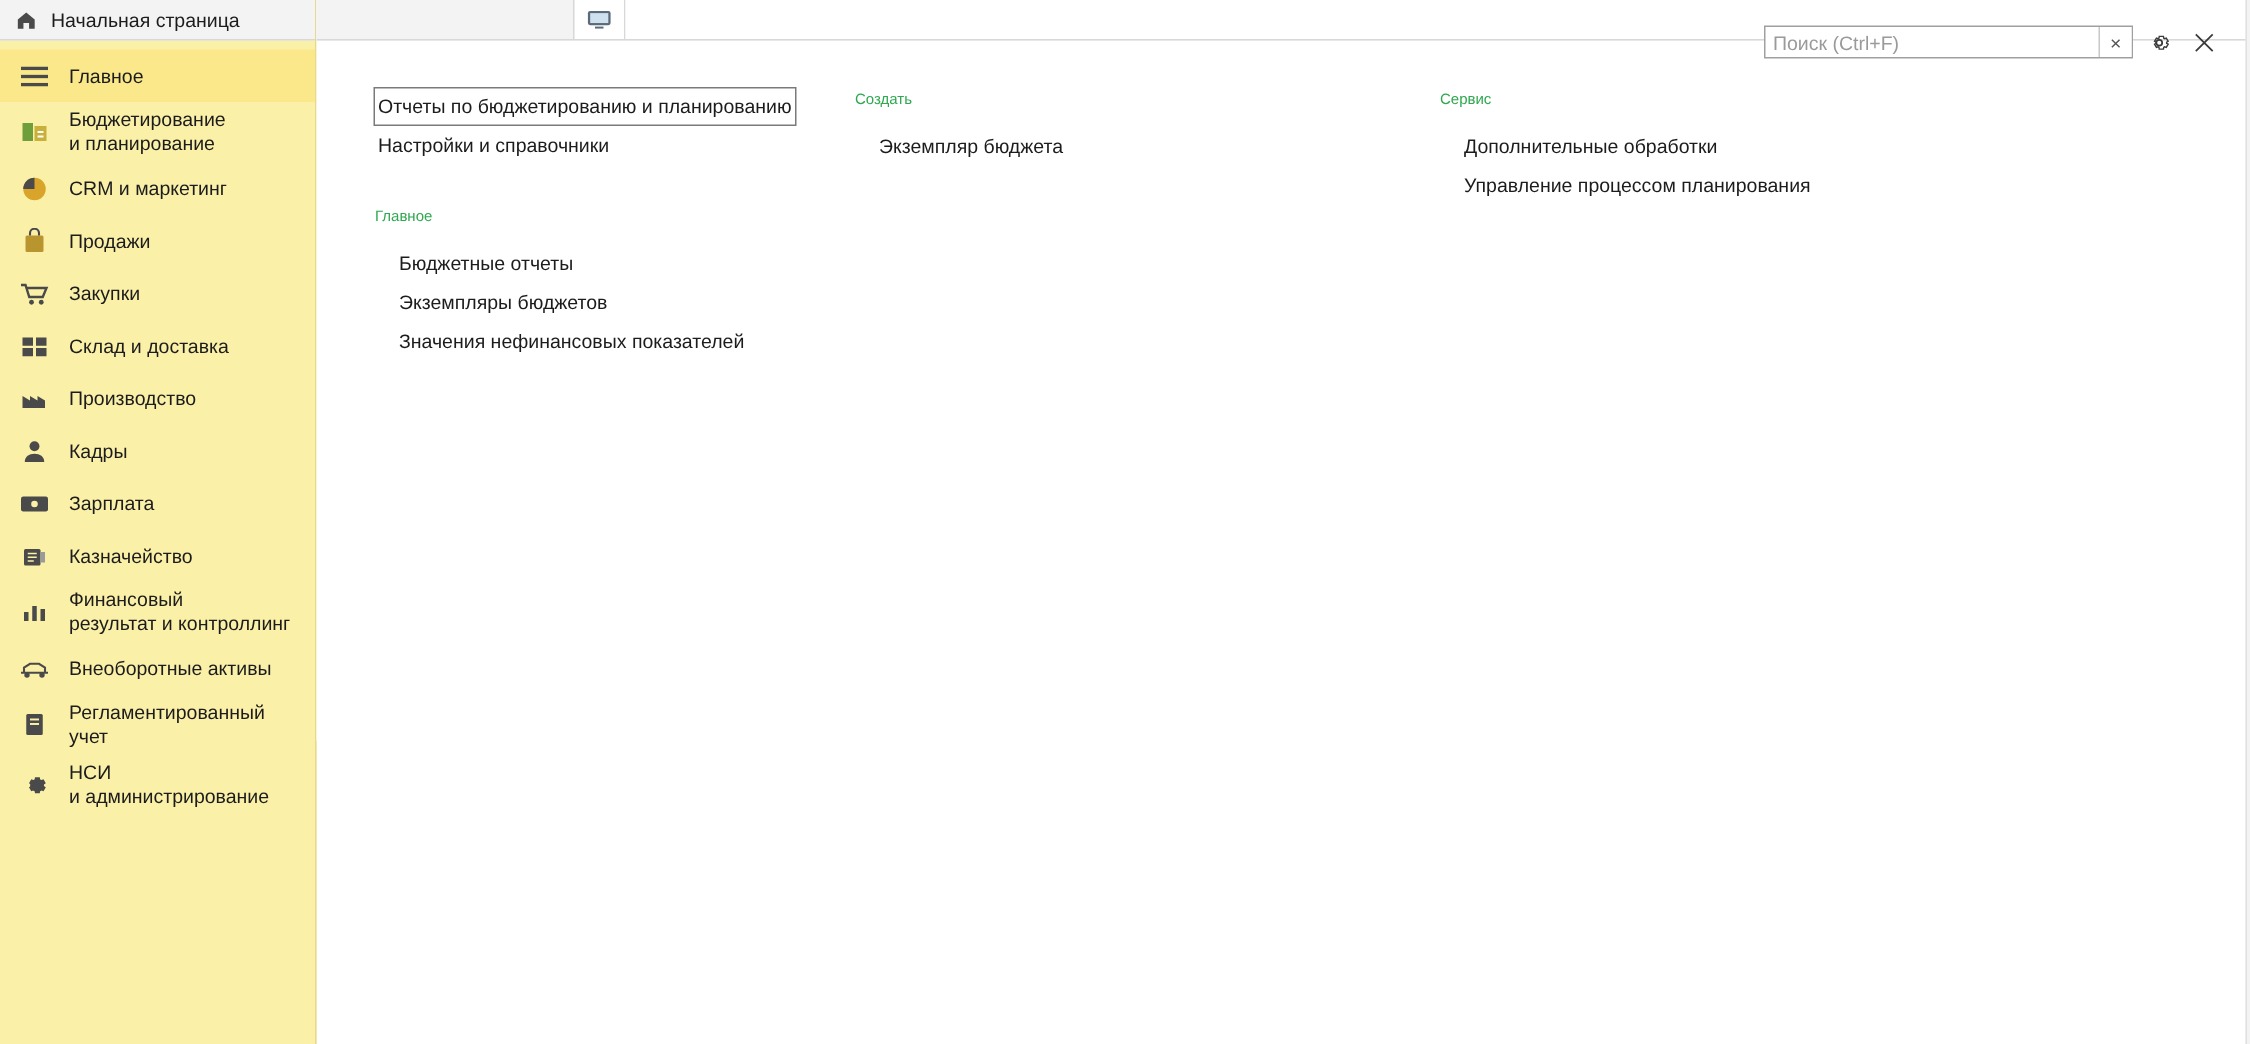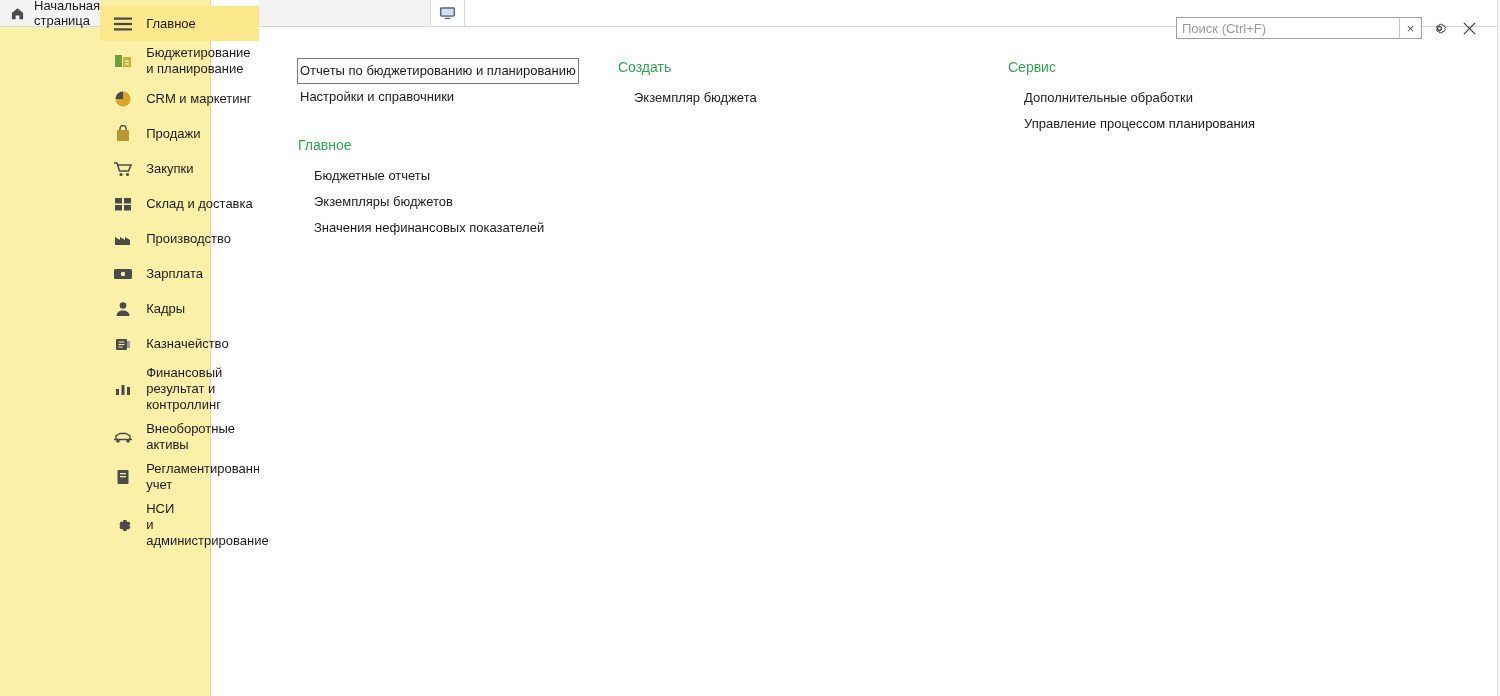--- a/index.html
+++ b/index.html
@@ -24,21 +24,21 @@
   }
 
   
   .sidebar {
     width: 211px;
     height: 696px;
     background: #fbf0a8;
     box-sizing: border-box;
     border-right: 1px solid #e4d98f;
     display: flex;
-    flex-direction: row;
+    flex-direction: column;
     flex: 0 0 211px;
   }
   .home-row {
     height: 27px;
     display: flex;
     align-items: center;
     padding-left: 10px;
     background: #f3f3f3;
     border-bottom: 1px solid #d8d8d8;
     box-sizing: border-box;
@@ -80,21 +80,20 @@
   }
   .nav-item:first-child .txt { }
 
   
   .main {
     position: relative;
     flex: 1 1 auto;
     height: 494px;
     background: #ffffff;
     box-sizing: border-box;
-    margin-left: 48px;
   }
   .tabstrip {
     height: 27px;
     background: #f3f3f3;
     border-bottom: 1px solid #d8d8d8;
     display: flex;
     align-items: flex-end;
     box-sizing: border-box;
   }
   .tab-lead {
@@ -194,21 +193,21 @@
   .col {
     box-sizing: border-box;
   }
   .col-1 { width: 320px; }
   .col-2 { width: 390px; }
   .col-3 { width: 330px; }
 
   .group { margin-bottom: 8px; }
   .group-title {
     color: #2fa84f;
-    font-size: 14px;
+    font-size: 10px;
     line-height: 18px;
     margin: 0 0 9px 0;
     padding-left: 1px;
   }
   .link {
     display: inline-block;
     font-size: 13px;
     line-height: 16px;
     color: #1c1c1c;
     padding: 4px 2px 4px 2px;
@@ -317,36 +316,36 @@
         <span class="ico">
           <svg width="20" height="18" viewBox="0 0 20 18">
             <path d="M2 15V7l5 3V7l5 3V7l5 3v5H2z" fill="#4a4a4a"></path>
           </svg>
         </span>
         <span class="txt">Производство</span>
       </div>
 
       <div class="nav-item">
         <span class="ico">
+          <svg width="16" height="18" viewBox="0 0 16 18">
+            <circle cx="8" cy="5.5" r="3.3" fill="#4a4a4a"></circle>
+            <path d="M1.5 16c0-3.6 2.9-5.5 6.5-5.5s6.5 1.9 6.5 5.5" fill="#4a4a4a"></path>
+          </svg>
+        </span>
+        <span class="txt">Кадры</span>
+      </div>
+
+      <div class="nav-item">
+        <span class="ico">
           <svg width="20" height="14" viewBox="0 0 20 14">
             <rect x="1" y="2" width="18" height="10" rx="1.5" fill="#4a4a4a"></rect>
             <circle cx="10" cy="7" r="2.2" fill="#fbf0a8"></circle>
           </svg>
         </span>
         <span class="txt">Зарплата</span>
-      </div>
-
-      <div class="nav-item">
-        <span class="ico">
-          <svg width="16" height="18" viewBox="0 0 16 18">
-            <circle cx="8" cy="5.5" r="3.3" fill="#4a4a4a"></circle>
-            <path d="M1.5 16c0-3.6 2.9-5.5 6.5-5.5s6.5 1.9 6.5 5.5" fill="#4a4a4a"></path>
-          </svg>
-        </span>
-        <span class="txt">Кадры</span>
       </div>
 
       <div class="nav-item">
         <span class="ico">
           <svg width="18" height="18" viewBox="0 0 18 18">
             <rect x="2" y="4" width="11" height="11" rx="1" fill="#4a4a4a"></rect>
             <path d="M4.5 7h6M4.5 9.5h6M4.5 12h4" stroke="#fbf0a8" stroke-width="1.1"></path>
             <rect x="13" y="6" width="3" height="7" fill="#9a9a9a"></rect>
           </svg>
         </span>

